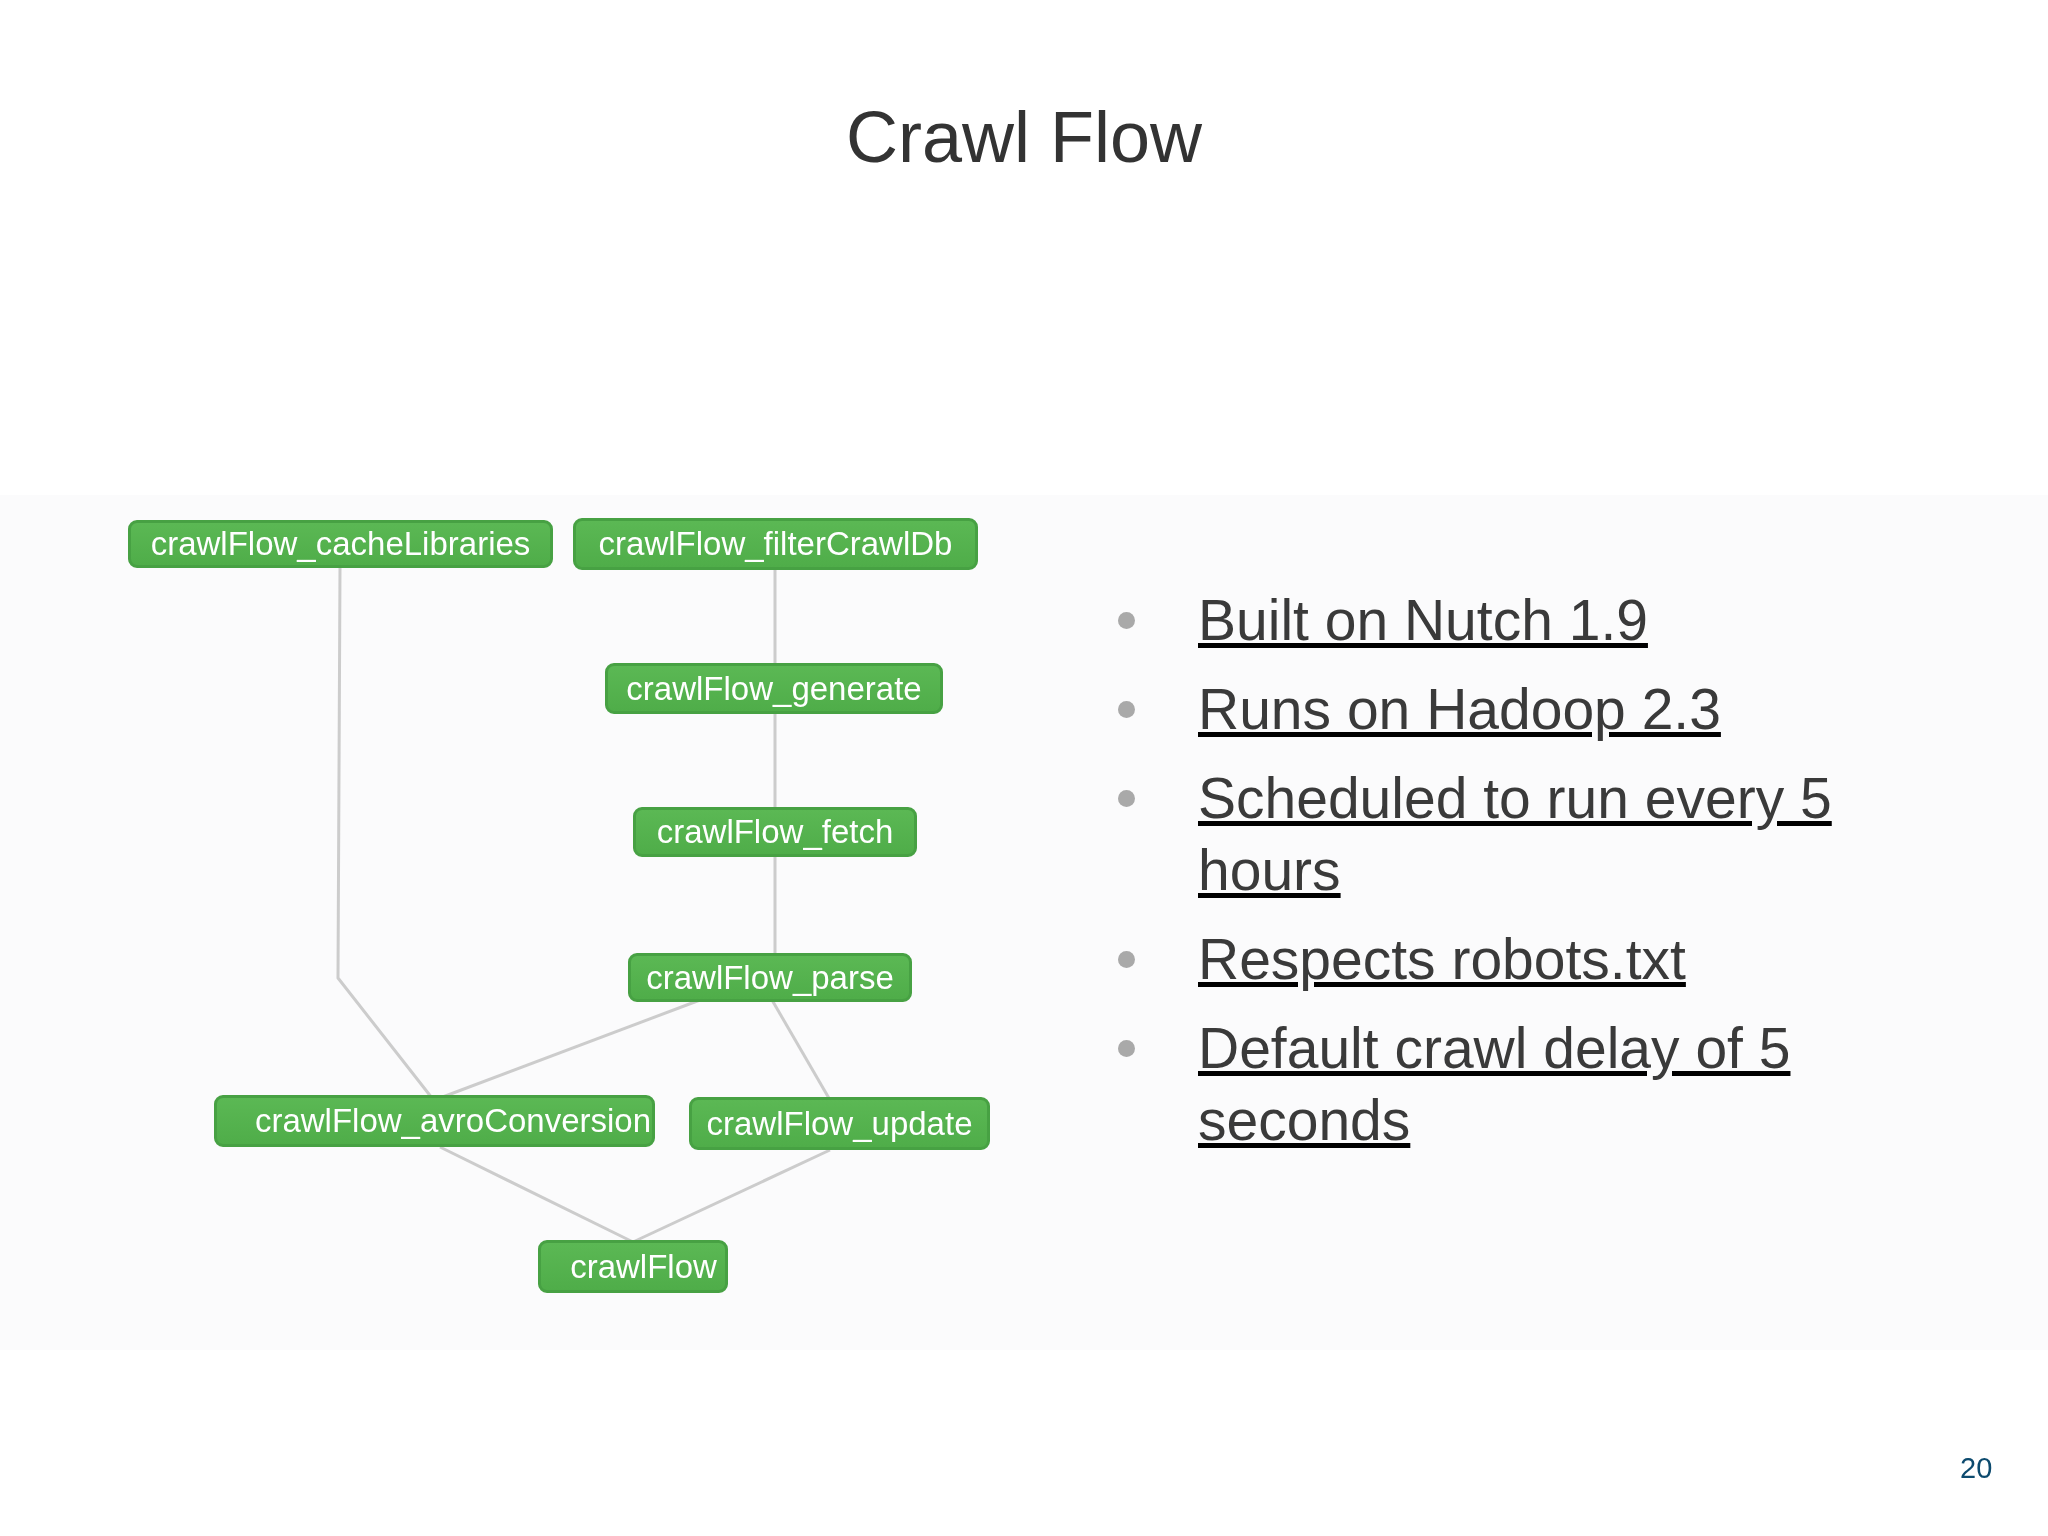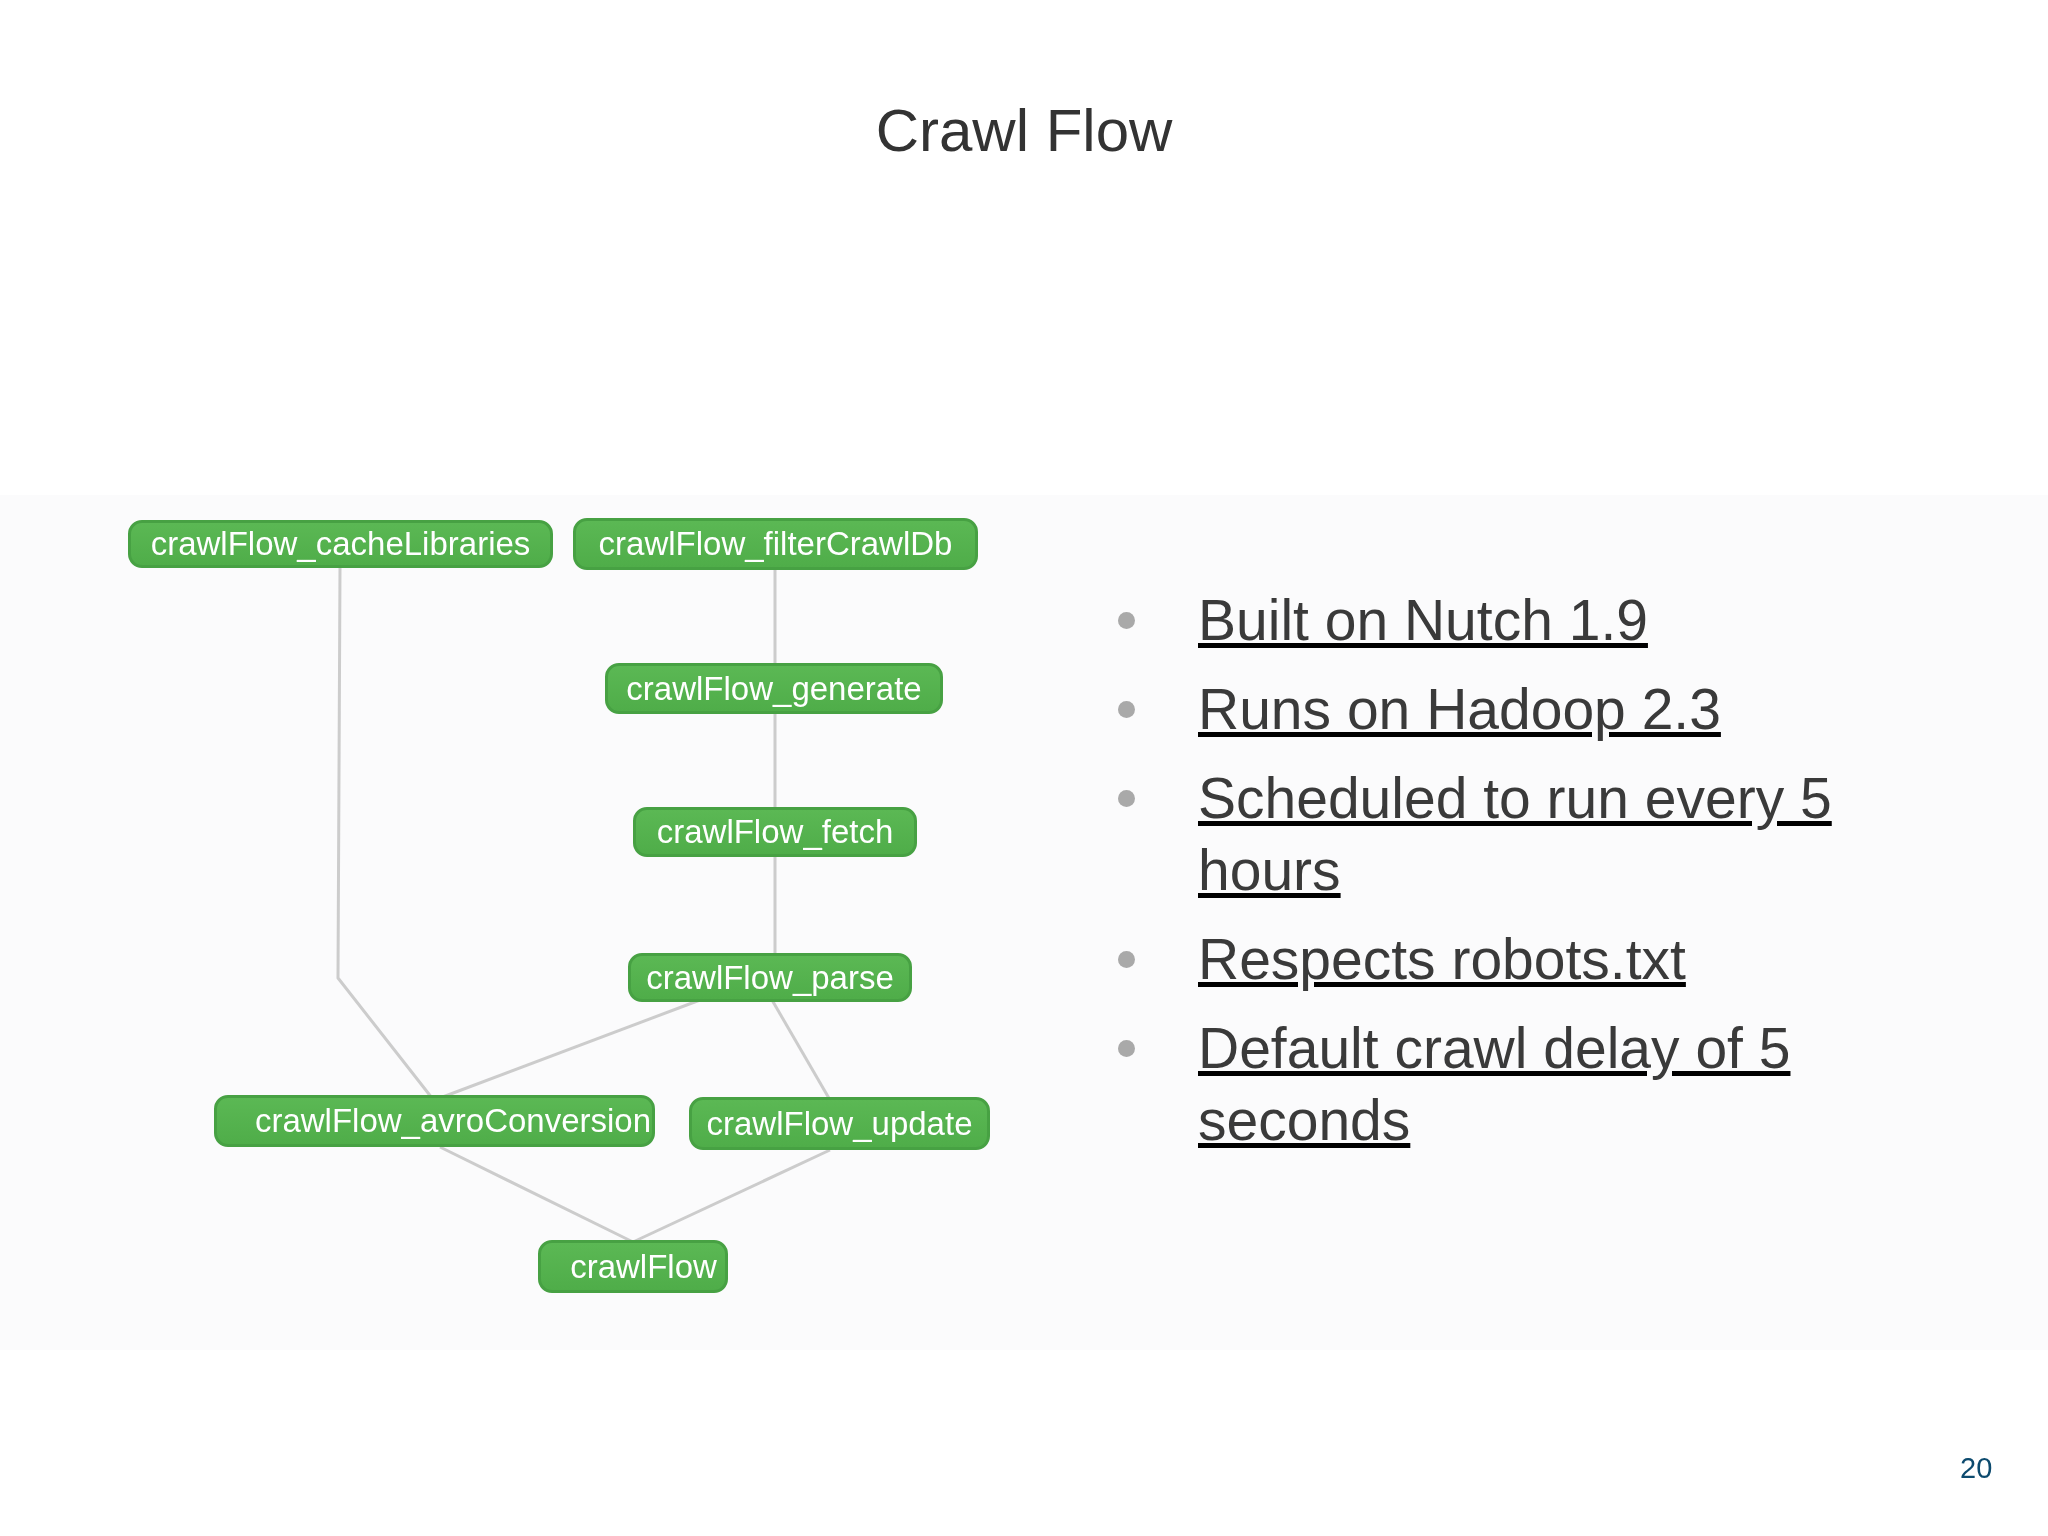--- a/index.html
+++ b/index.html
@@ -8,34 +8,34 @@
     background:#ffffff;
     font-family:"Liberation Sans", sans-serif;
   }
   .screenshot-band{
     position:absolute;left:0;top:495px;width:2048px;height:855px;
     background:#fbfbfc;
   }
   .slide-title{
     position:absolute;left:0;top:96px;width:2048px;
     text-align:center;
-    font-size:60px;font-weight:400;color:#333333;
+    font-size:72px;font-weight:400;color:#333333;
     letter-spacing:0px;
   }
   
   #diagram{
     position:absolute;left:0;top:480px;width:1050px;height:870px;
   }
   #edges{position:absolute;left:0;top:0;width:1050px;height:870px;}
   .node{
     position:absolute;
     display:flex;align-items:center;justify-content:center;
     background:linear-gradient(180deg,#5bb854,#4fad49);
     border:3px solid #47a143;
-    border-radius:14px;
+    border-radius:9px;
     box-sizing:border-box;
     color:#ffffff;
     font-size:33px;
     white-space:nowrap;
   }
   .node-cacheLibraries{left:128px;top:40px;width:425px;height:48px;}
   .node-filterCrawlDb{left:573px;top:38px;width:405px;height:52px;}
   .node-generate{left:605px;top:183px;width:338px;height:51px;}
   .node-fetch{left:633px;top:327px;width:284px;height:50px;}
   .node-parse{left:628px;top:473px;width:284px;height:49px;}

